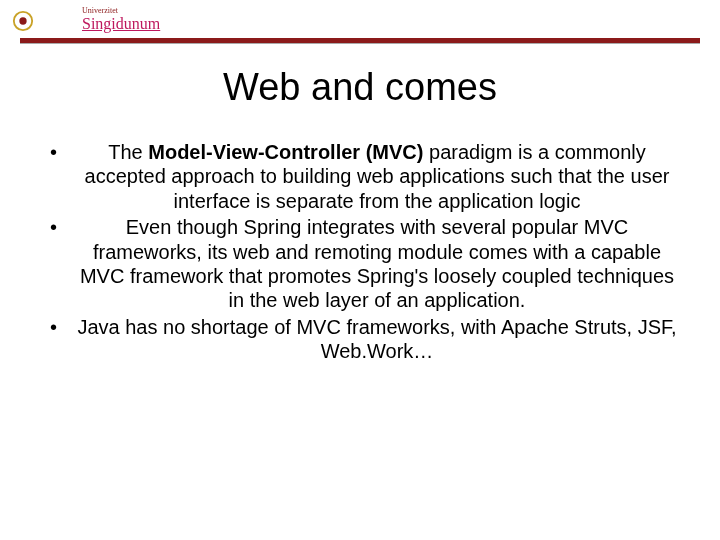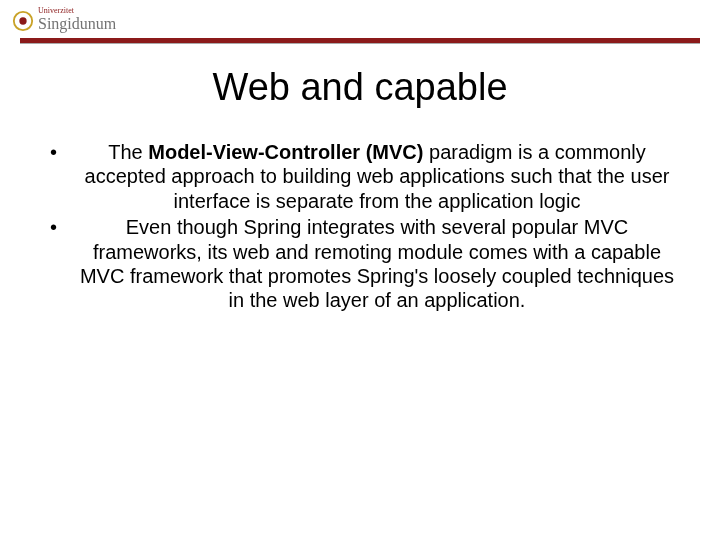--- a/index.html
+++ b/index.html
@@ -10,31 +10,33 @@
     font-family: Arial, Helvetica, sans-serif;
     position: relative;
     overflow: hidden;
   }
   .logo-area {
     position: absolute;
     top: 8px;
     left: 12px;
     display: flex;
     align-items: center;
+    gap: 44px;
   }
   .logo-icon {
     width: 22px;
     height: 22px;
     margin-right: 4px;
   }
   .logo-text {
     font-family: Georgia, serif;
-    color: #737373;
+    color: #be185d;
     font-size: 16px;
     line-height: 1;
+    text-decoration: underline;
   }
   .logo-subtext {
     font-family: Georgia, serif;
     color: #8B1A1A;
     font-size: 8px;
     display: block;
     margin-top: -2px;
   }
   .rule {
     position: absolute;
@@ -91,20 +93,21 @@
     <circle cx="12" cy="12" r="4" fill="#8B1A1A"></circle>
   </svg>
   <div>
     <span class="logo-subtext">Univerzitet</span>
     <span class="logo-text">Singidunum</span>
   </div>
 </div>
 
 <div class="rule"></div>
 
-<h1 class="title">Web and capable</h1>
+<h1 class="title">Web and comes</h1>
 
 <div class="content">
   <ul>
     <li><span>The </span><span class="bold">Model-View-Controller (MVC) </span><span>paradigm is a commonly accepted approach to building web applications such that the user interface is separate from the application logic</span></li>
     <li><span></span><span class="bold"></span><span>Even though Spring integrates with several popular MVC frameworks, its web and remoting module comes with a capable MVC framework that promotes Spring's loosely coupled techniques in the web layer of an application.</span></li>
+    <li><span></span><span class="bold"></span><span>Java has no shortage of MVC frameworks, with Apache Struts, JSF, Web.Work…</span></li>
   </ul>
 </div>
 
 </body></html>

